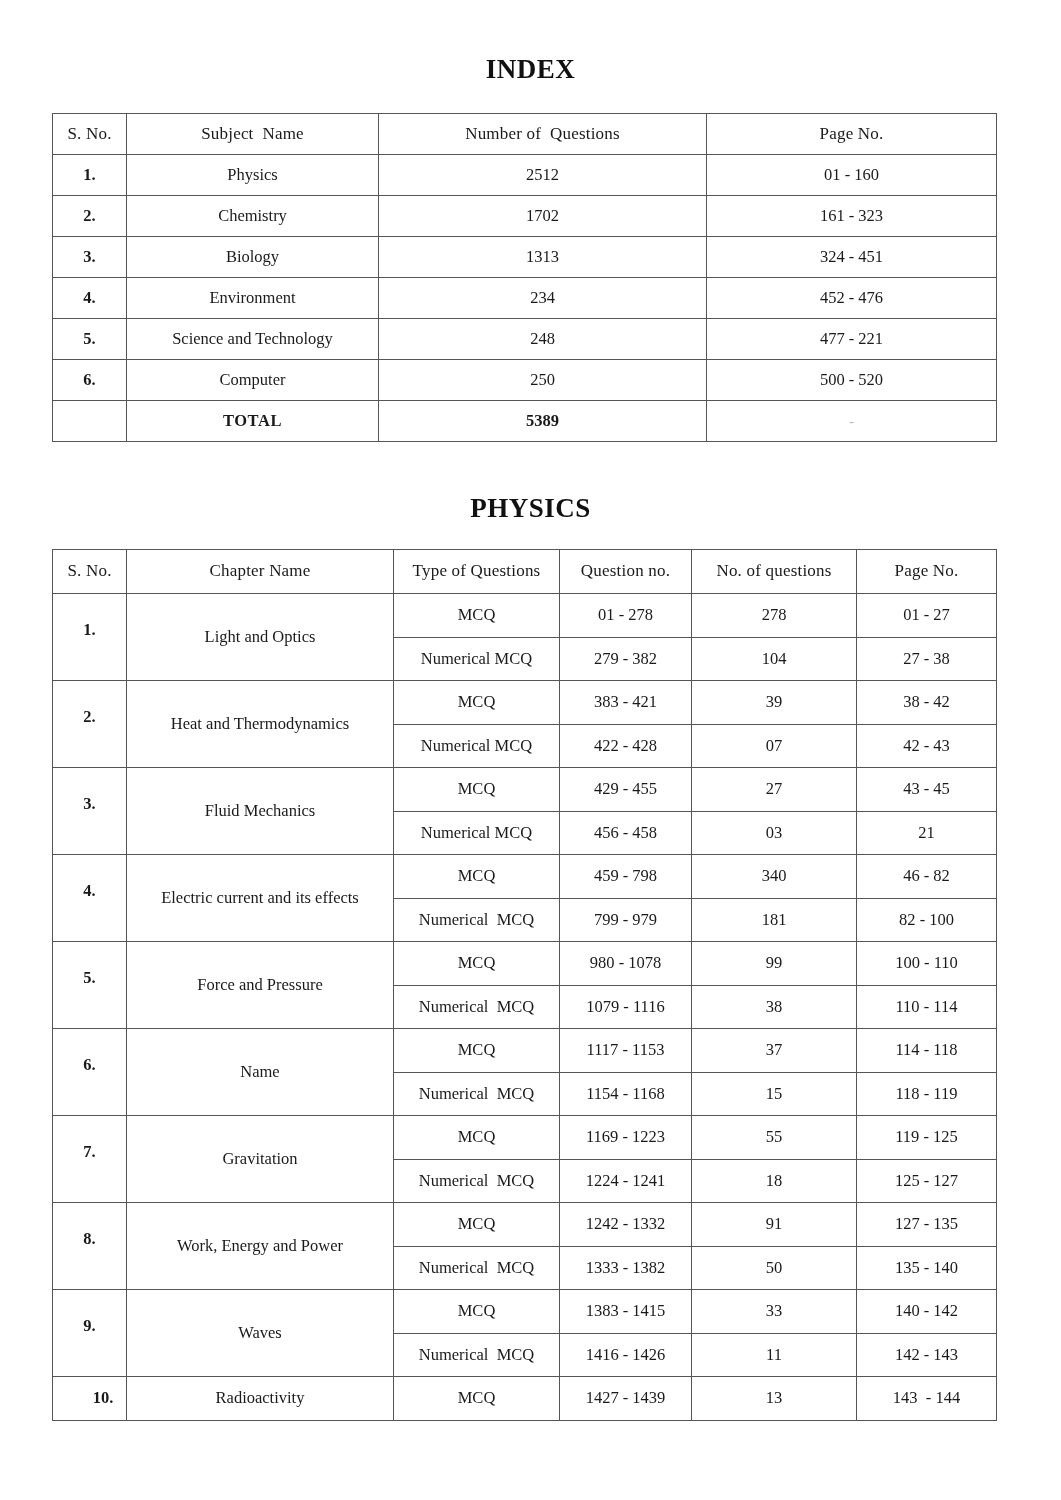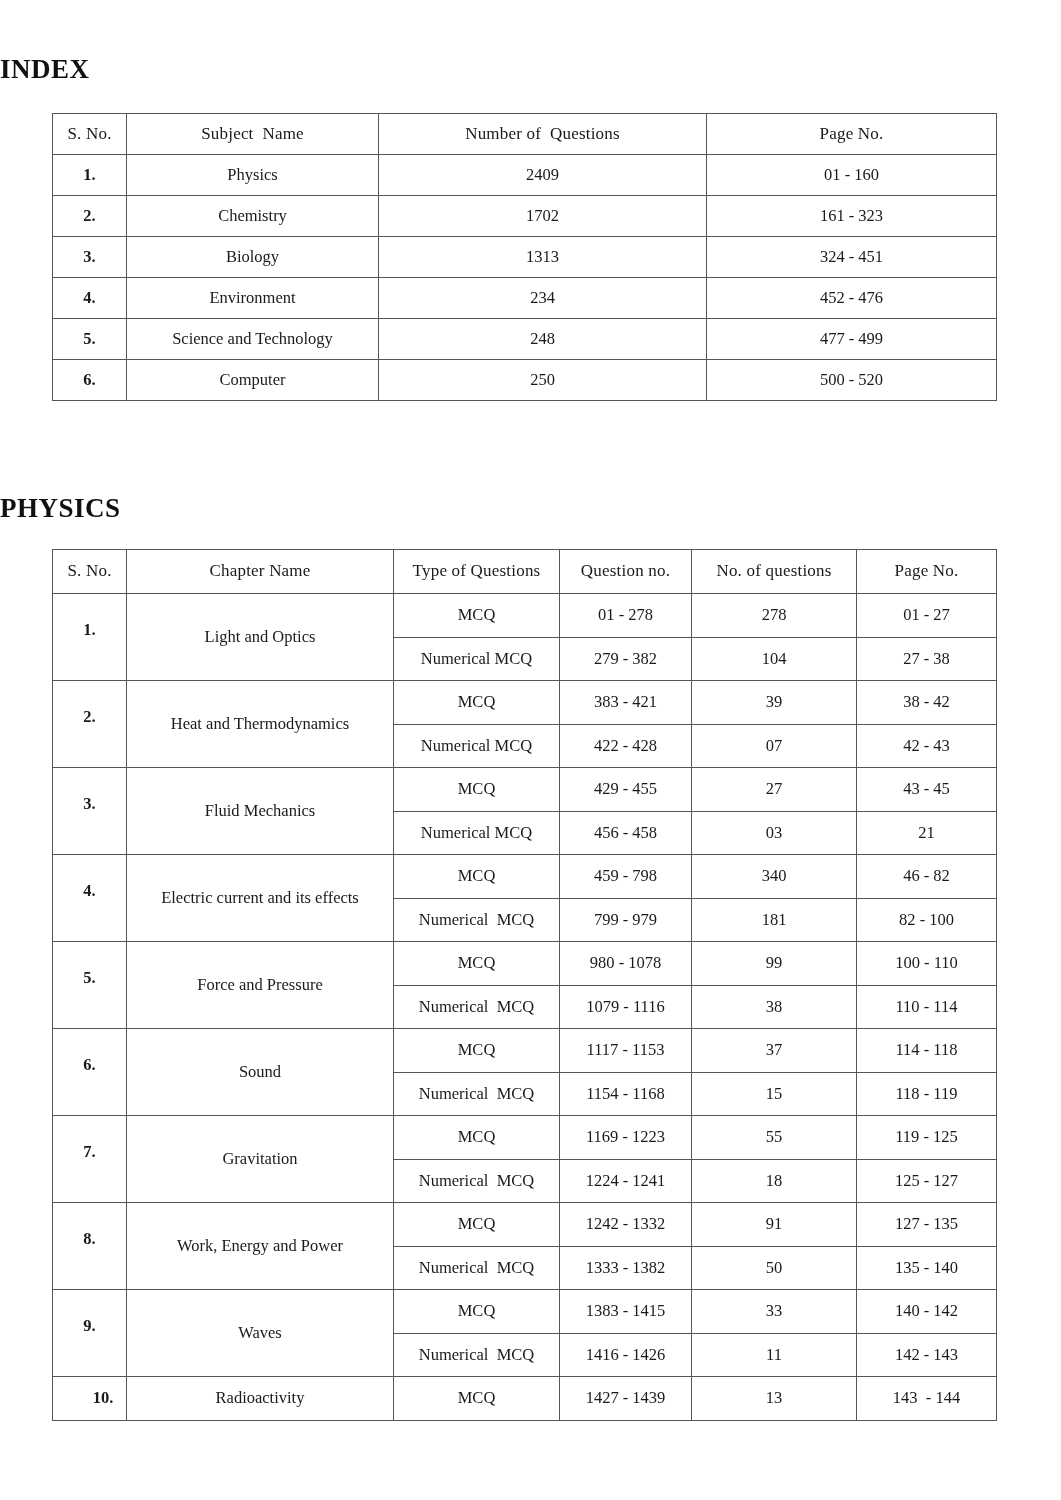--- a/index.html
+++ b/index.html
@@ -17,21 +17,21 @@
   }
 
   .page {
     position: relative;
     width: 1061px;
     height: 1500px;
     box-sizing: border-box;
   }
 
   .doc-title {
-    text-align: left;
+    text-align: center;
     font-weight: bold;
     font-size: 27px;
     letter-spacing: 0.5px;
     color: #111111;
   }
 
   #index-title { position: absolute; left: 0; top: 54px; width: 1061px; }
   #physics-title { position: absolute; left: 0; top: 493px; width: 1061px; }
 
   table.doc-table {
@@ -123,21 +123,21 @@
         <th>S. No.</th>
         <th>Subject  Name</th>
         <th>Number of  Questions</th>
         <th>Page No.</th>
       </tr>
     </thead>
     <tbody id="index-body">
         <tr>
           <td class="sno">1.</td>
           <td>Physics</td>
-          <td>2409</td>
+          <td>2512</td>
           <td>01 - 160</td>
         </tr>
         <tr>
           <td class="sno">2.</td>
           <td>Chemistry</td>
           <td>1702</td>
           <td>161 - 323</td>
         </tr>
         <tr>
           <td class="sno">3.</td>
@@ -148,27 +148,33 @@
         <tr>
           <td class="sno">4.</td>
           <td>Environment</td>
           <td>234</td>
           <td>452 - 476</td>
         </tr>
         <tr>
           <td class="sno">5.</td>
           <td>Science and Technology</td>
           <td>248</td>
-          <td>477 - 499</td>
+          <td>477 - 221</td>
         </tr>
         <tr>
           <td class="sno">6.</td>
           <td>Computer</td>
           <td>250</td>
           <td>500 - 520</td>
+        </tr>
+        <tr class="total-row">
+          <td></td>
+          <td class="total-label">TOTAL</td>
+          <td class="total-count">5389</td>
+          <td class="total-page">-</td>
         </tr>
       </tbody>
   </table>
 
   <div class="doc-title" id="physics-title">PHYSICS</div>
 
   <table class="doc-table" id="physics-table">
     <colgroup>
       <col class="p-sno">
         <col class="p-chap">
@@ -253,21 +259,21 @@
           <td>100 - 110</td>
         </tr>
         <tr>
           <td>Numerical  MCQ</td>
           <td>1079 - 1116</td>
           <td>38</td>
           <td>110 - 114</td>
         </tr>
         <tr>
           <td class="sno" rowspan="2">6.</td>
-          <td class="chap" rowspan="2">Sound</td>
+          <td class="chap" rowspan="2">Name</td>
           <td>MCQ</td>
           <td>1117 - 1153</td>
           <td>37</td>
           <td>114 - 118</td>
         </tr>
         <tr>
           <td>Numerical  MCQ</td>
           <td>1154 - 1168</td>
           <td>15</td>
           <td>118 - 119</td>

